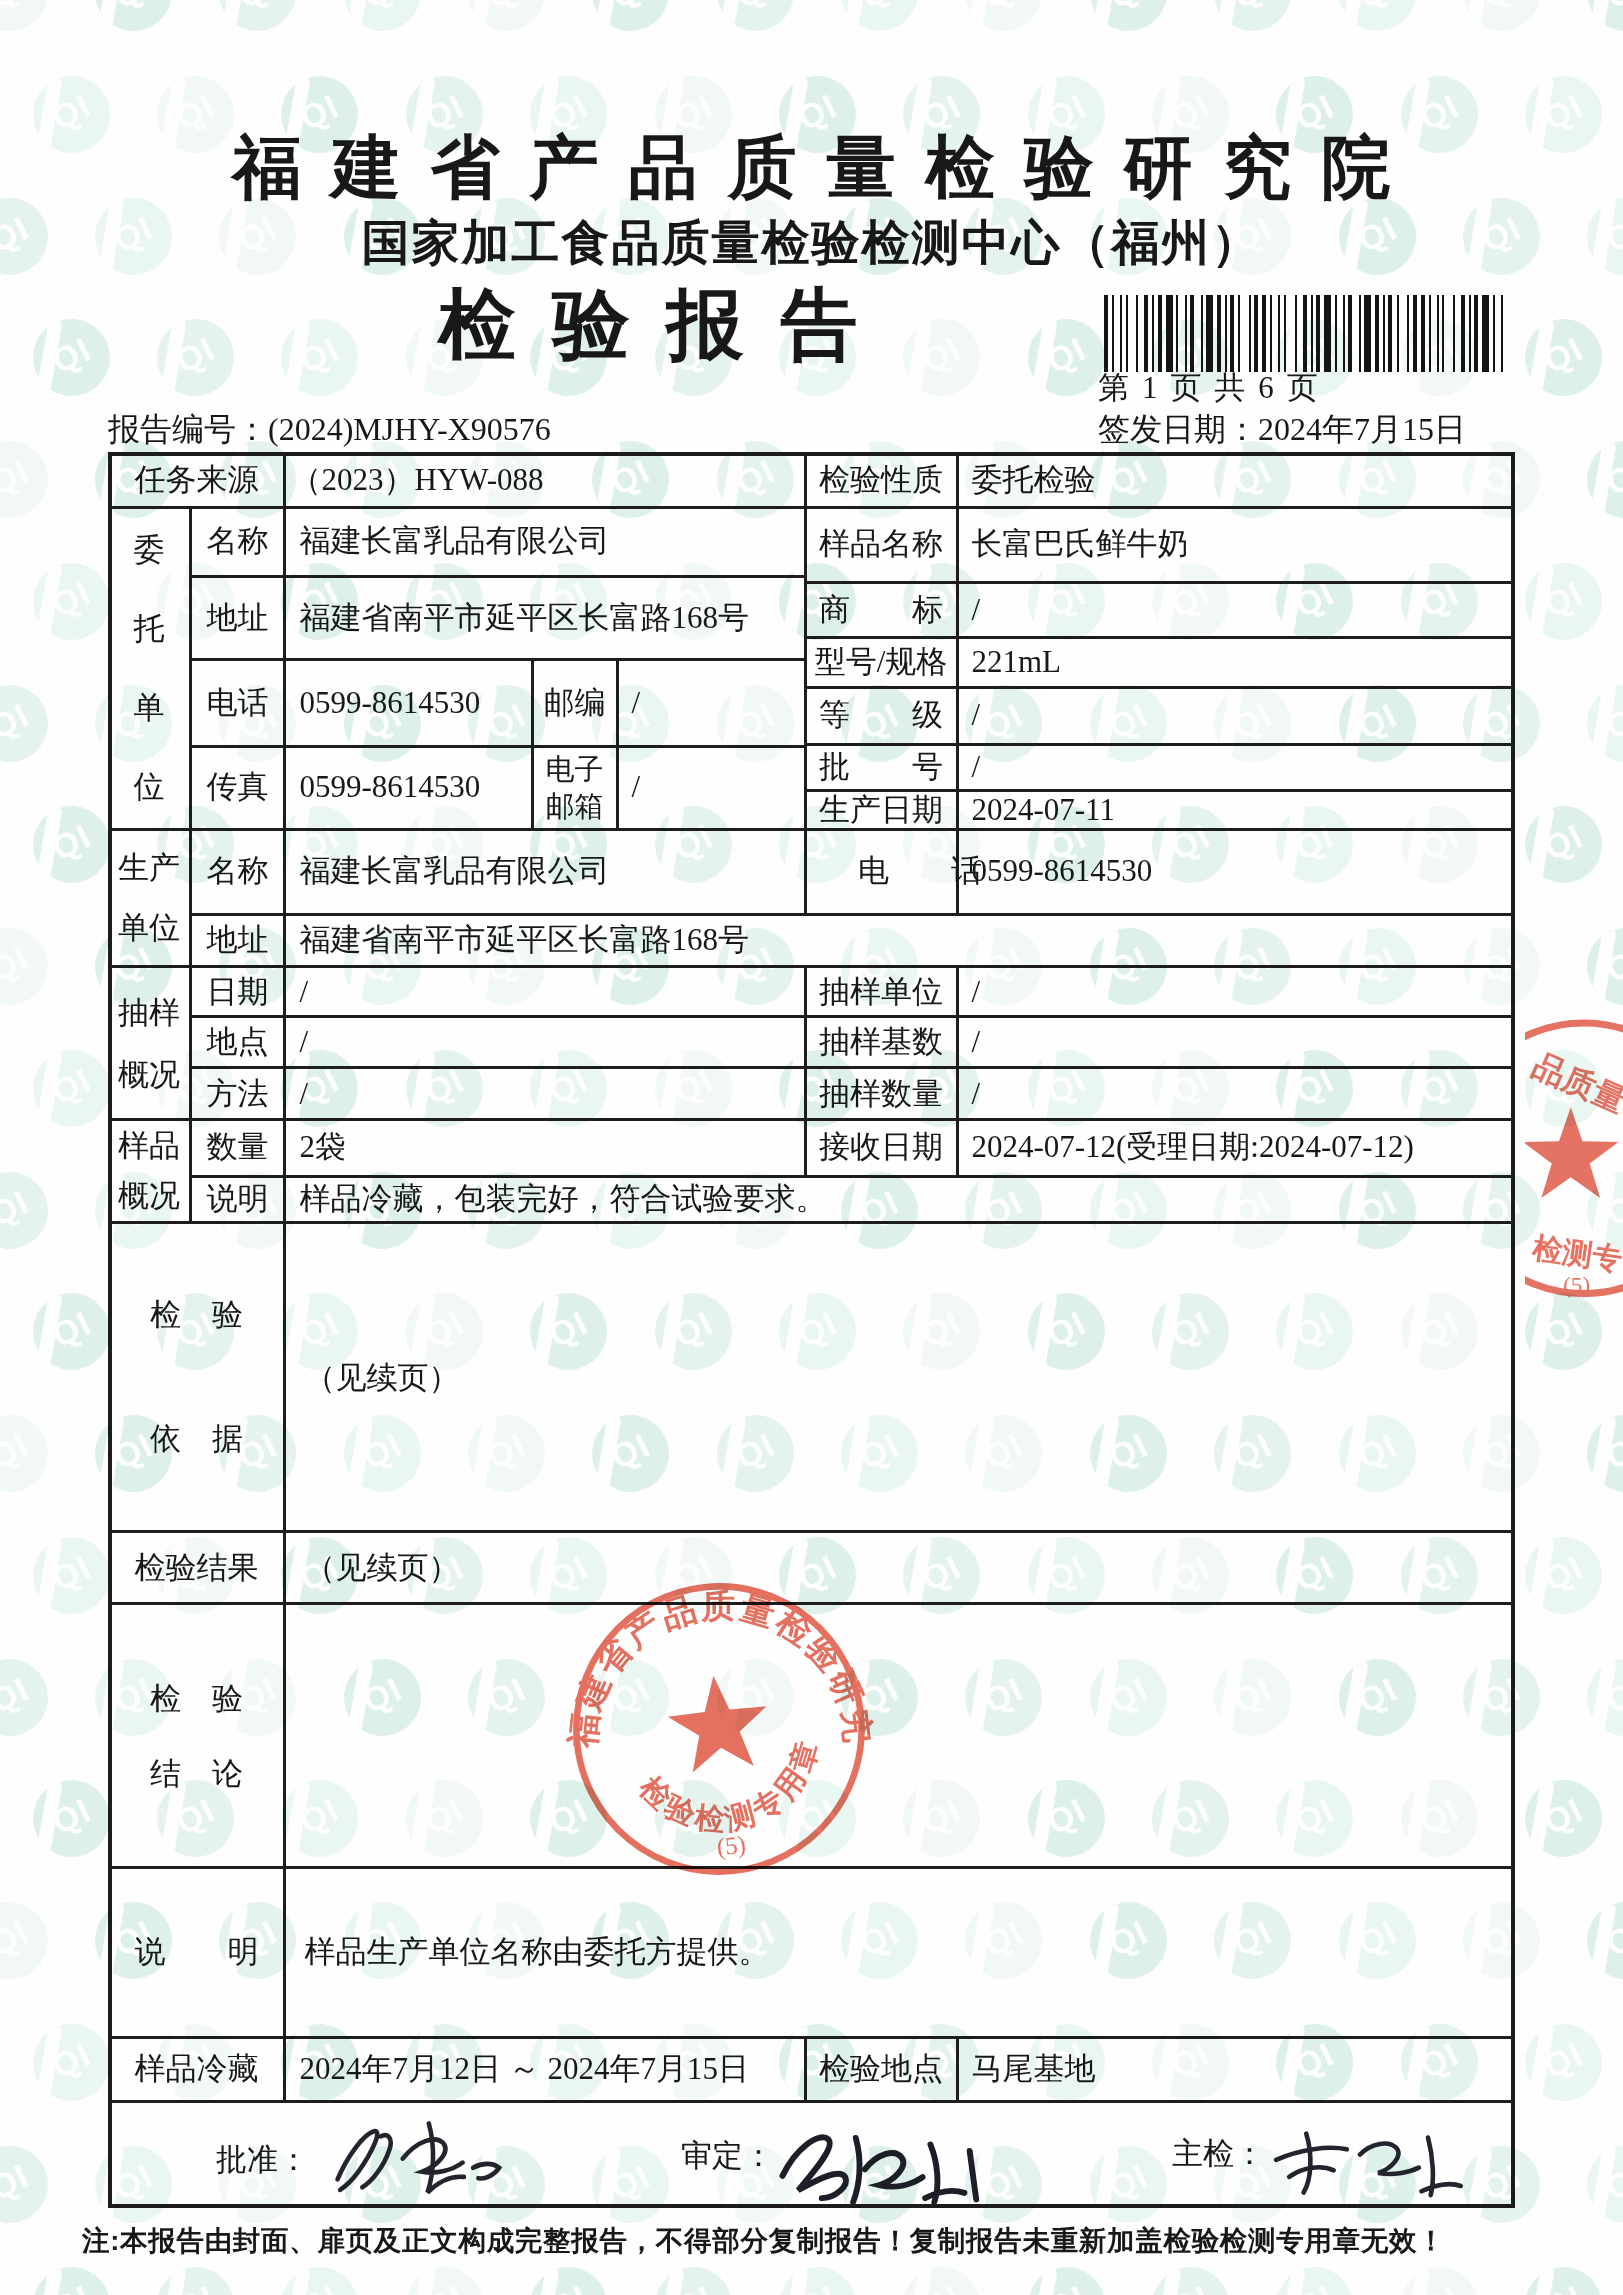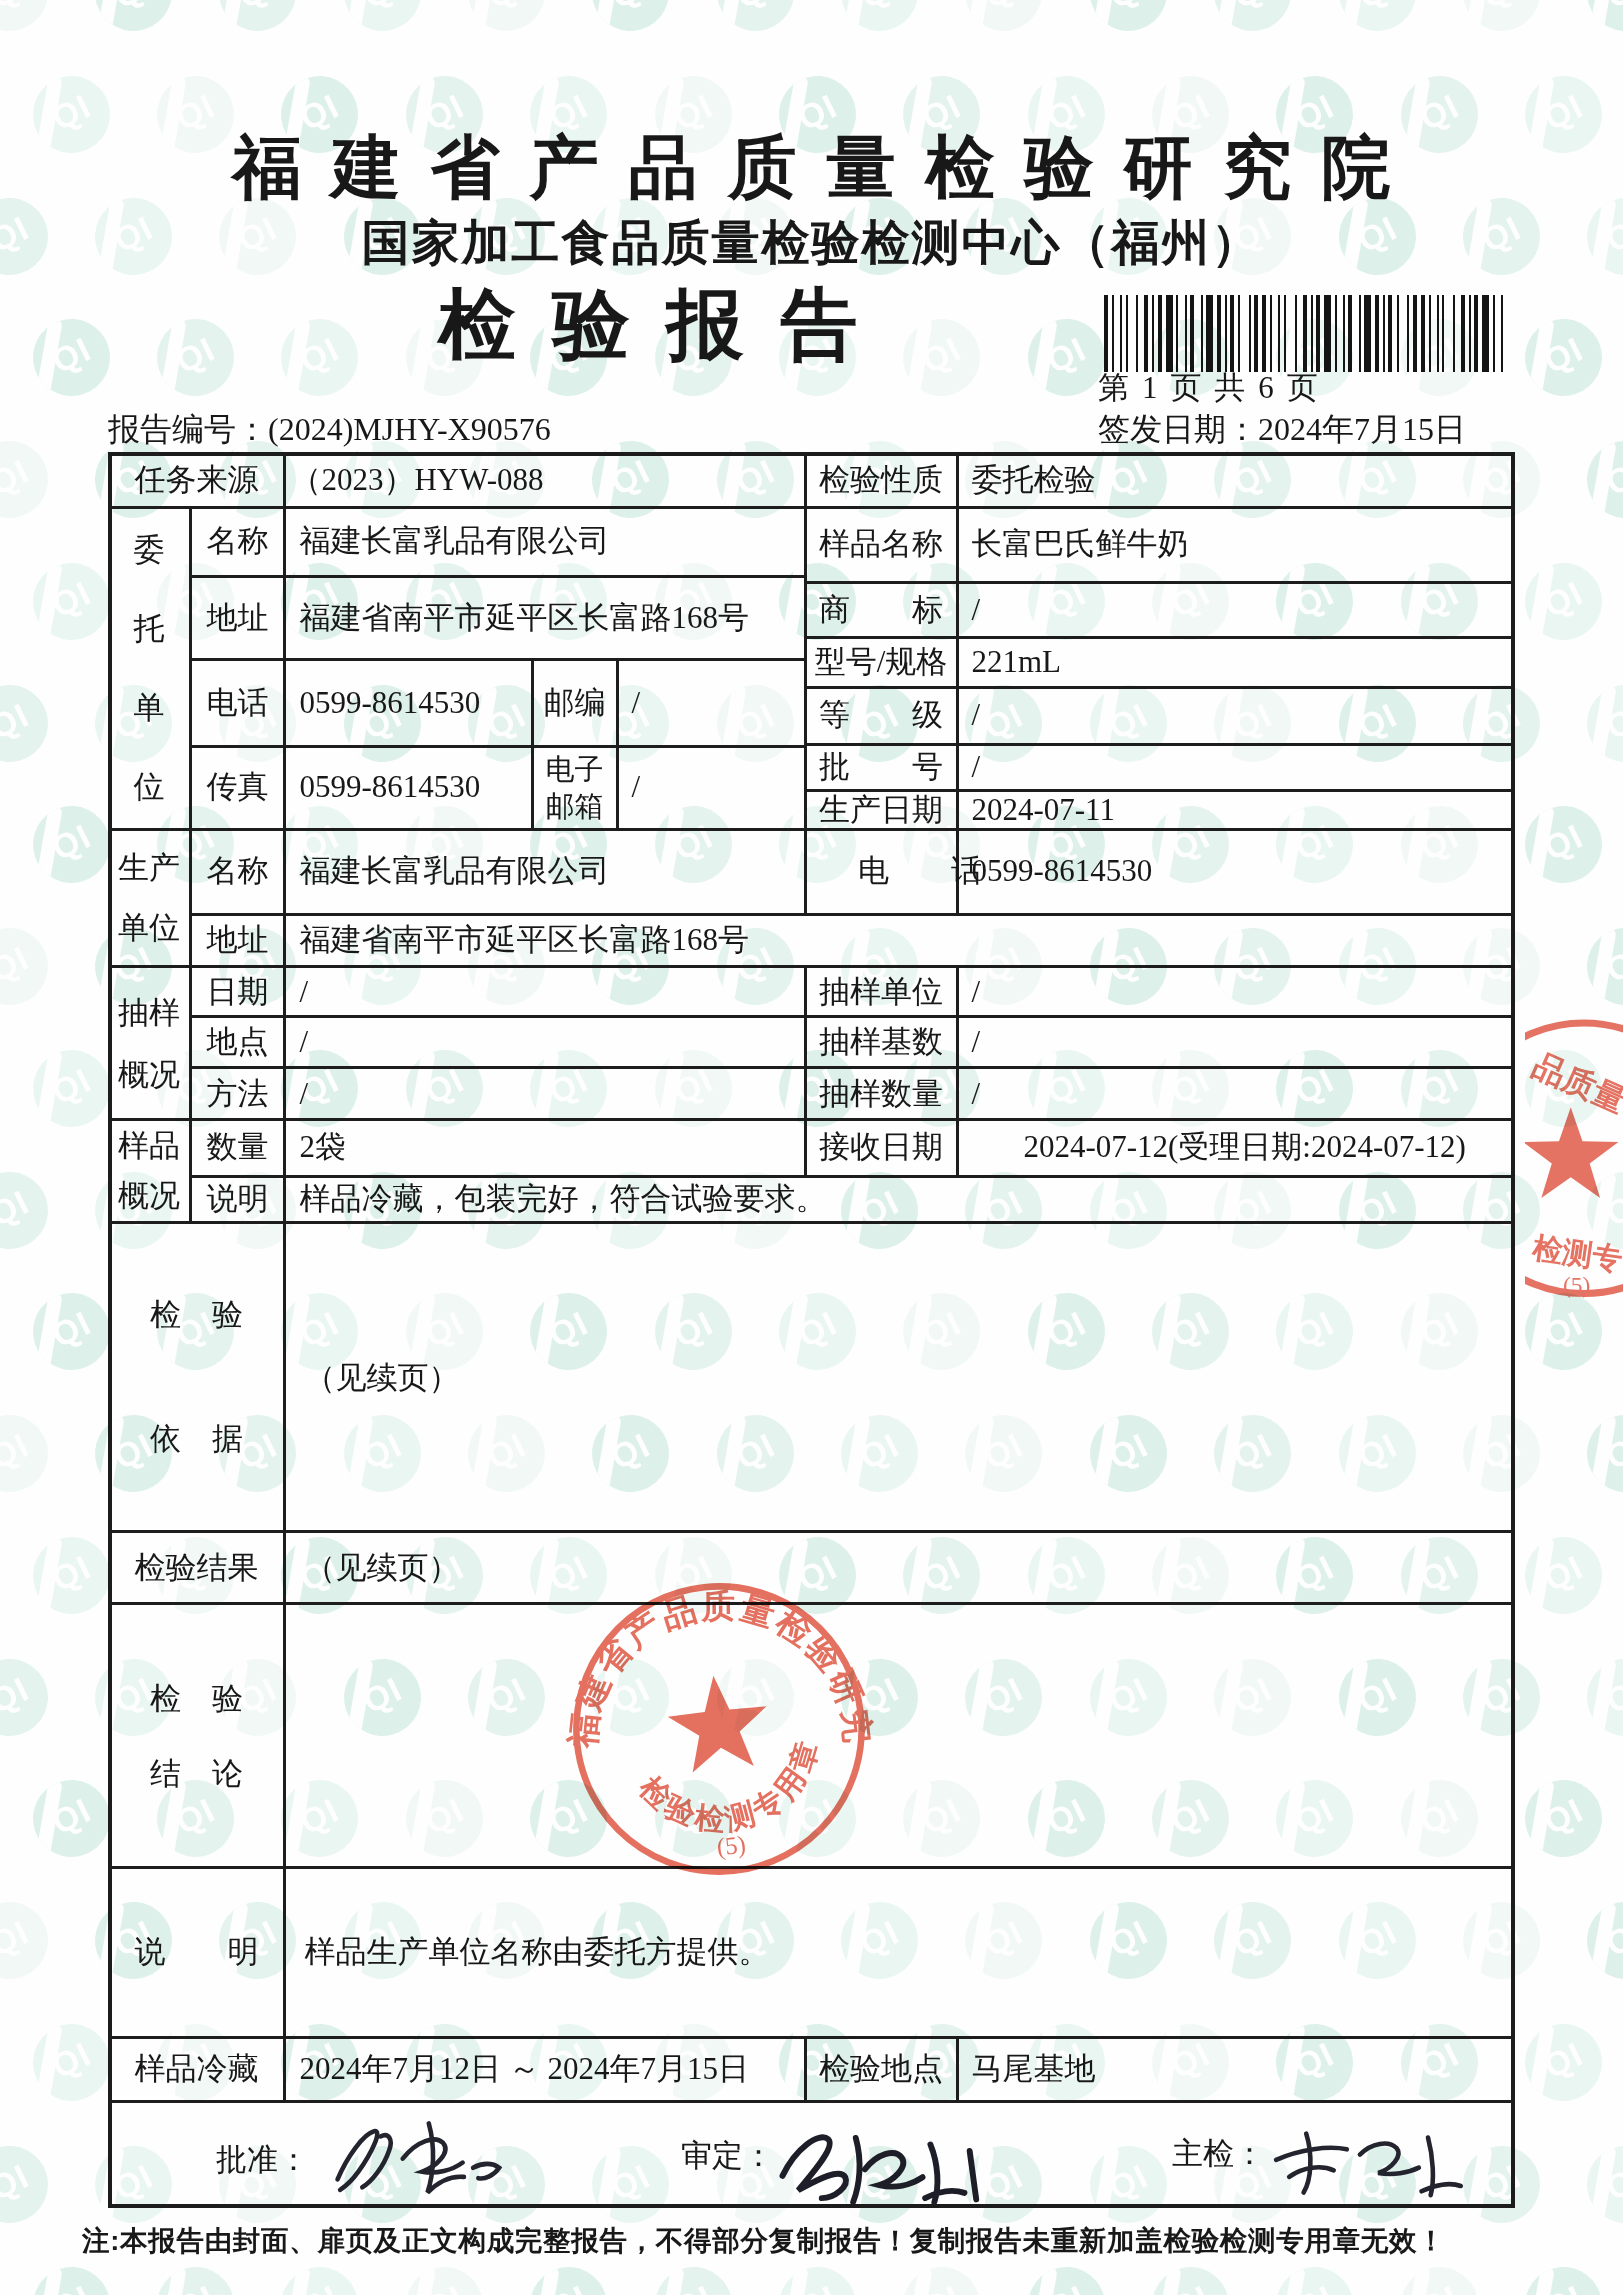--- a/index.html
+++ b/index.html
@@ -1288,21 +1288,21 @@
   <div class="cell lab" style="left:190px;top:1068px;width:95px;height:52px">方法</div>
   <div class="cell val" style="left:285px;top:1068px;width:520px;height:52px">/</div>
   <div class="cell lab" style="left:805px;top:1068px;width:152px;height:52px">抽样数量</div>
   <div class="cell val" style="left:957px;top:1068px;width:558px;height:52px">/</div>
 
   <div class="cell grp lh76" style="left:108px;top:1119px;width:82px;height:103px">样品
 概况</div>
   <div class="cell lab" style="left:190px;top:1119px;width:95px;height:57px">数量</div>
   <div class="cell val" style="left:285px;top:1119px;width:520px;height:57px">2袋</div>
   <div class="cell lab" style="left:805px;top:1119px;width:152px;height:57px">接收日期</div>
-  <div class="cell val" style="left:1009px;top:1119px;width:558px;height:57px">2024-07-12(受理日期:2024-07-12)</div>
+  <div class="cell val" style="left:957px;top:1119px;width:558px;height:57px">2024-07-12(受理日期:2024-07-12)</div>
   <div class="cell lab" style="left:190px;top:1176px;width:95px;height:46px">说明</div>
   <div class="cell val" style="left:285px;top:1176px;width:1231px;height:46px">样品冷藏，包装完好，符合试验要求。</div>
 
   <div class="cell lab ml lh190" style="left:108px;top:1222px;width:177px;height:310px">检　验
 依　据</div>
   <div class="cell" style="left:285px;top:1222px;width:1231px;height:310px;padding-left:19.6px;align-items:flex-start;padding-top:137px;box-sizing:border-box">（见续页）</div>
   <div class="cell lab" style="left:108px;top:1532px;width:177px;height:72px">检验结果</div>
   <div class="cell" style="left:285px;top:1532px;width:1231px;height:72px;padding-left:19.6px">（见续页）</div>
   <div class="cell lab ml lh115" style="left:108px;top:1604px;width:177px;height:264px">检　验
 结　论</div>

